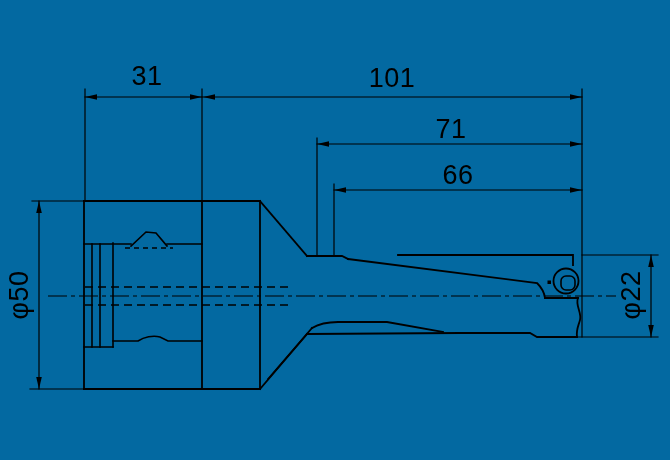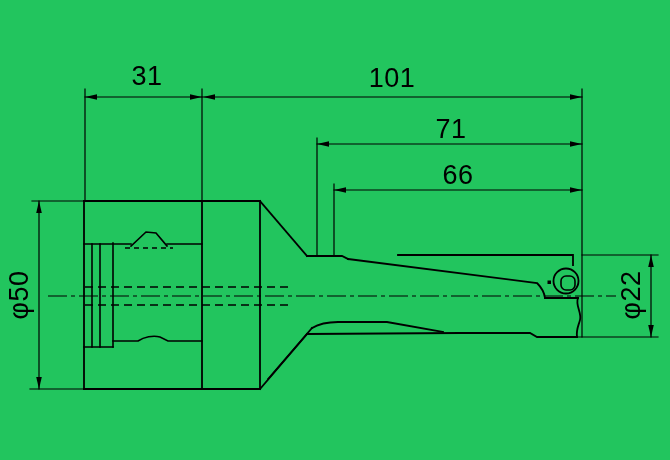--- a/index.html
+++ b/index.html
@@ -4,21 +4,21 @@
 <style>
   html, body {
     margin: 0;
     padding: 0;
     background: #ffffff;
   }
   .canvas {
     position: relative;
     width: 670px;
     height: 460px;
-    background: #22c55e;
+    background: #0369a1;
     overflow: hidden;
     font-family: "Liberation Sans", sans-serif;
   }
   svg { display: block; }
   .obj  { stroke: #000; stroke-width: 1.8; fill: none; stroke-linecap: square; }
   .obj2 { stroke: #000; stroke-width: 1.6; fill: none; stroke-linecap: square; }
   .hid  { stroke: #000; stroke-width: 1.5; fill: none; stroke-dasharray: 8 5; }
   .hid2 { stroke: #000; stroke-width: 1.4; fill: none; stroke-dasharray: 5 4; }
   .cen  { stroke: #000; stroke-width: 1.1; fill: none; stroke-dasharray: 19 4 4 4; }
   .dim  { stroke: #000; stroke-width: 1.2; fill: none; stroke-linecap: square; }

